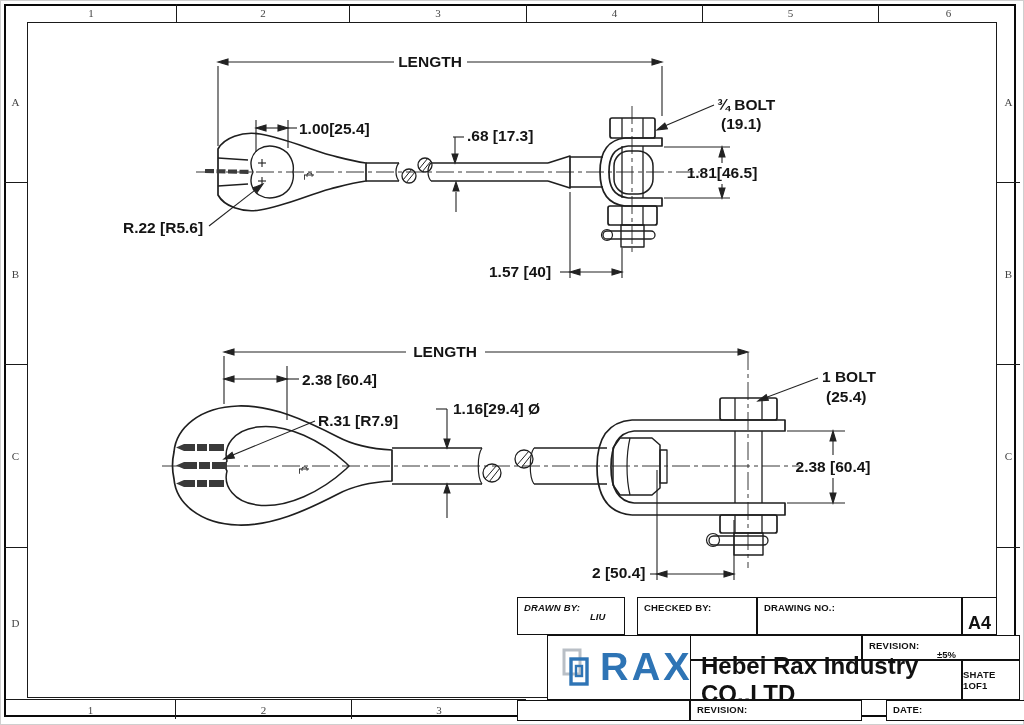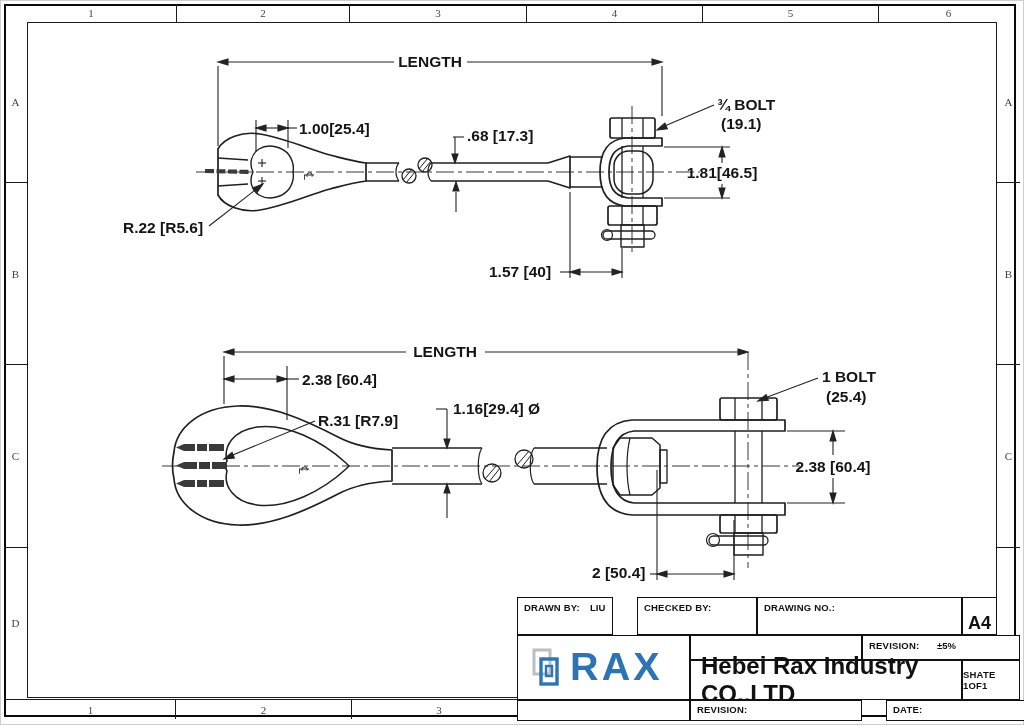--- a/index.html
+++ b/index.html
@@ -16,25 +16,25 @@
   .zone-right{left:997px;top:22px;width:23px;height:575px;flex-direction:column;}
   .zc{display:flex;align-items:center;justify-content:center;box-sizing:border-box;}
   .zone-top .zc,.zone-bottom .zc{border-right:1.4px solid #1a1a1a;}
   .zone-top .zc:last-child{border-right:none;}
   .zone-left .zc,.zone-right .zc{border-bottom:1.4px solid #1a1a1a;}
   .zone-left .zc:last-child,.zone-right .zc:last-child{border-bottom:none;}
   
   .tb-cell{position:absolute;border:1.5px solid #111;box-sizing:border-box;background:#fff;
            font-size:9.5px;font-weight:bold;color:#111;}
   .tb-lab{position:absolute;left:6px;top:4px;white-space:nowrap;letter-spacing:.2px;}
-  .tb-val{position:absolute;left:72px;top:4px;text-align:right;}
+  .tb-val{position:absolute;left:72px;top:13px;text-align:right;}
   .a4{display:flex;align-items:flex-end;justify-content:center;font-size:18px;font-weight:bold;}
   .shate{display:flex;align-items:center;justify-content:flex-start;font-size:9.5px;font-weight:bold;letter-spacing:.2px;}
   .company{display:flex;align-items:center;padding-left:10px;font-size:24px;font-weight:bold;letter-spacing:0;}
-  .logo-cell{display:flex;align-items:center;gap:9px;padding-left:13px;}
+  .logo-cell{display:flex;align-items:center;gap:9px;padding-left:13px;margin-left:30px;}
   .logo-text{font-size:38px;font-weight:bold;letter-spacing:3px;transform:scaleX(1.04);transform-origin:left;}
   svg.draw{position:absolute;left:0;top:0;}
   svg.draw text{font-family:"Liberation Sans",sans-serif;font-size:15.5px;font-weight:600;fill:#141414;}
   svg.draw .cl-sym{font-size:14px;font-weight:400;fill:#222;}
 </style>
 </head>
 <body>
 
 <div class="stage">
   <div class="edge"></div>
@@ -283,21 +283,21 @@
       <text x="453" y="414">1.16[29.4] Ø</text>
       <text x="822" y="382">1 BOLT</text>
       <text x="826" y="402">(25.4)</text>
       <text x="833" y="472" text-anchor="middle">2.38 [60.4]</text>
       <text x="592" y="578">2 [50.4]</text>
       <text x="304" y="471" class="cl-sym" transform="rotate(90 304 466)">℄</text>
     </g>
   </svg>
 
   <div>
-    <div class="tb-cell" style="left:517px;top:597px;width:96px;height:38px;">
+    <div class="tb-cell" style="left:517px;top:597px;width:108px;height:38px;font-style:italic;">
       <span class="tb-lab">DRAWN BY:</span>
       <span class="tb-val">LIU</span>
     </div>
     <div class="tb-cell" style="left:637px;top:597px;width:120px;height:38px;">
       <span class="tb-lab">CHECKED BY:</span>
     </div>
     <div class="tb-cell" style="left:757px;top:597px;width:205px;height:38px;">
       <span class="tb-lab">DRAWING NO.:</span>
     </div>
     <div class="tb-cell a4" style="left:962px;top:597px;width:35px;height:38px;">

